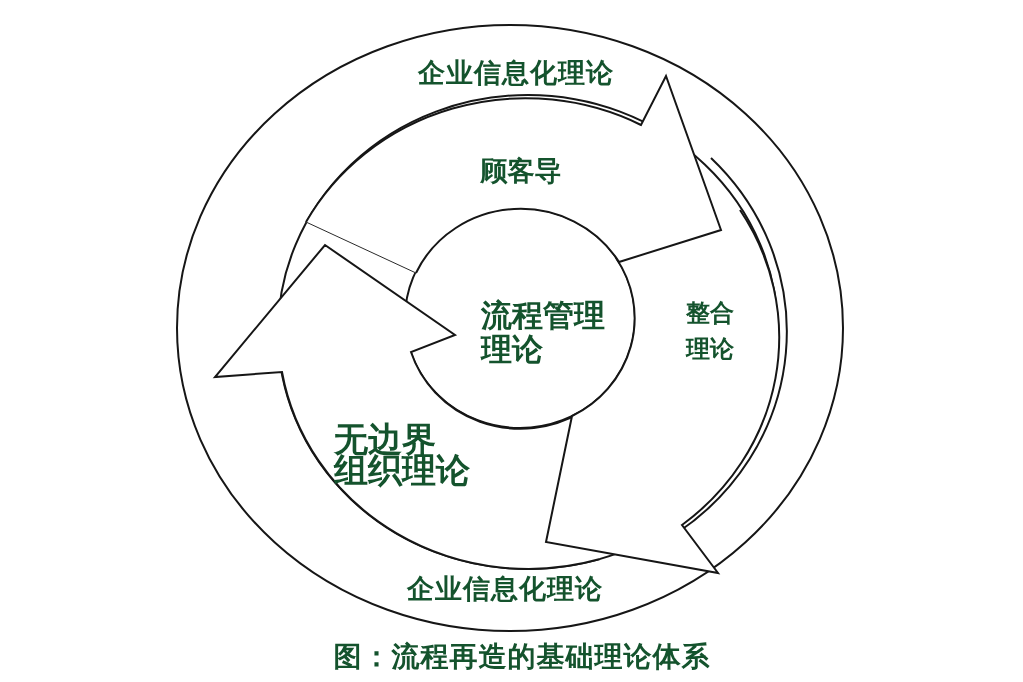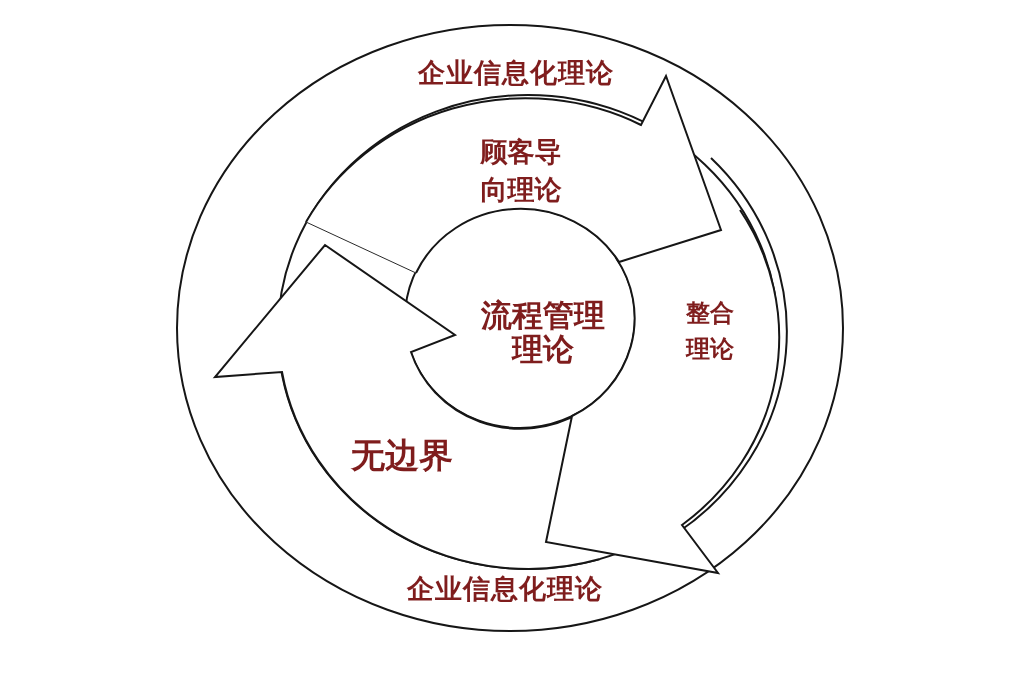--- a/index.html
+++ b/index.html
@@ -8,21 +8,21 @@
     font-family:"Liberation Serif","DejaVu Serif",serif;
     overflow:hidden;
   }
   .stage svg{position:absolute;left:0;top:0;}
   .diagram-line{fill:none;stroke:#161616;stroke-width:2;stroke-linejoin:miter;}
   .arrow-fill{fill:#ffffff;stroke:none;}
   .arrow-stroke{fill:none;stroke:#161616;stroke-width:2;stroke-linejoin:miter;}
   .thin-line{fill:none;stroke:#2a2a2a;stroke-width:1;}
   .lbl{
     position:absolute;transform:translate(-50%,-50%);
-    text-align:center;font-weight:bold;color:#7f1d1d;white-space:nowrap;
+    text-align:left;font-weight:bold;color:#14532d;white-space:nowrap;
   }
   .lbl-ring-top   {left:516px;top:73px; font-size:27px;letter-spacing:1px;}
   .lbl-customer   {left:521px;top:171px;font-size:27px;line-height:38px;}
   .lbl-center     {left:543px;top:333px;font-size:31px;line-height:34px;}
   .lbl-integration{left:710px;top:331px;font-size:24px;line-height:36px;}
   .lbl-boundless  {left:402px;top:455px;font-size:34px;line-height:31px;}
   .lbl-ring-bottom{left:505px;top:589px;font-size:27px;letter-spacing:1px;}
   .lbl-caption    {left:522px;top:657px;font-size:28px;letter-spacing:1px;}
 </style>
 </head>
@@ -57,30 +57,31 @@
     <path class="arrow-stroke" d="M 306,222 A 250,237 0 0 1 641,125 L 666,76 L 721,230 L 619,262
              A 115,110 0 0 0 416,273"></path>
     <path class="thin-line" d="M 416,273 L 306,222"></path>
   </svg>
 
   <div class="lbl lbl-ring-top">企业信息化理论</div>
   <div class="lbl lbl-ring-bottom">企业信息化理论</div>
 
   <div class="lbl lbl-customer">
     <div>顾客导</div>
-    <div>向理论</div>
   </div>
 
   <div class="lbl lbl-integration">
     <div>整合</div>
     <div>理论</div>
   </div>
 
   <div class="lbl lbl-boundless">
     <div>无边界</div>
+    <div>组织理论</div>
   </div>
 
   <div class="lbl lbl-center">
     <div>流程管理</div>
     <div>理论</div>
   </div>
 
+  <div class="lbl lbl-caption">图：流程再造的基础理论体系</div>
 </div>
 
 </body></html>

